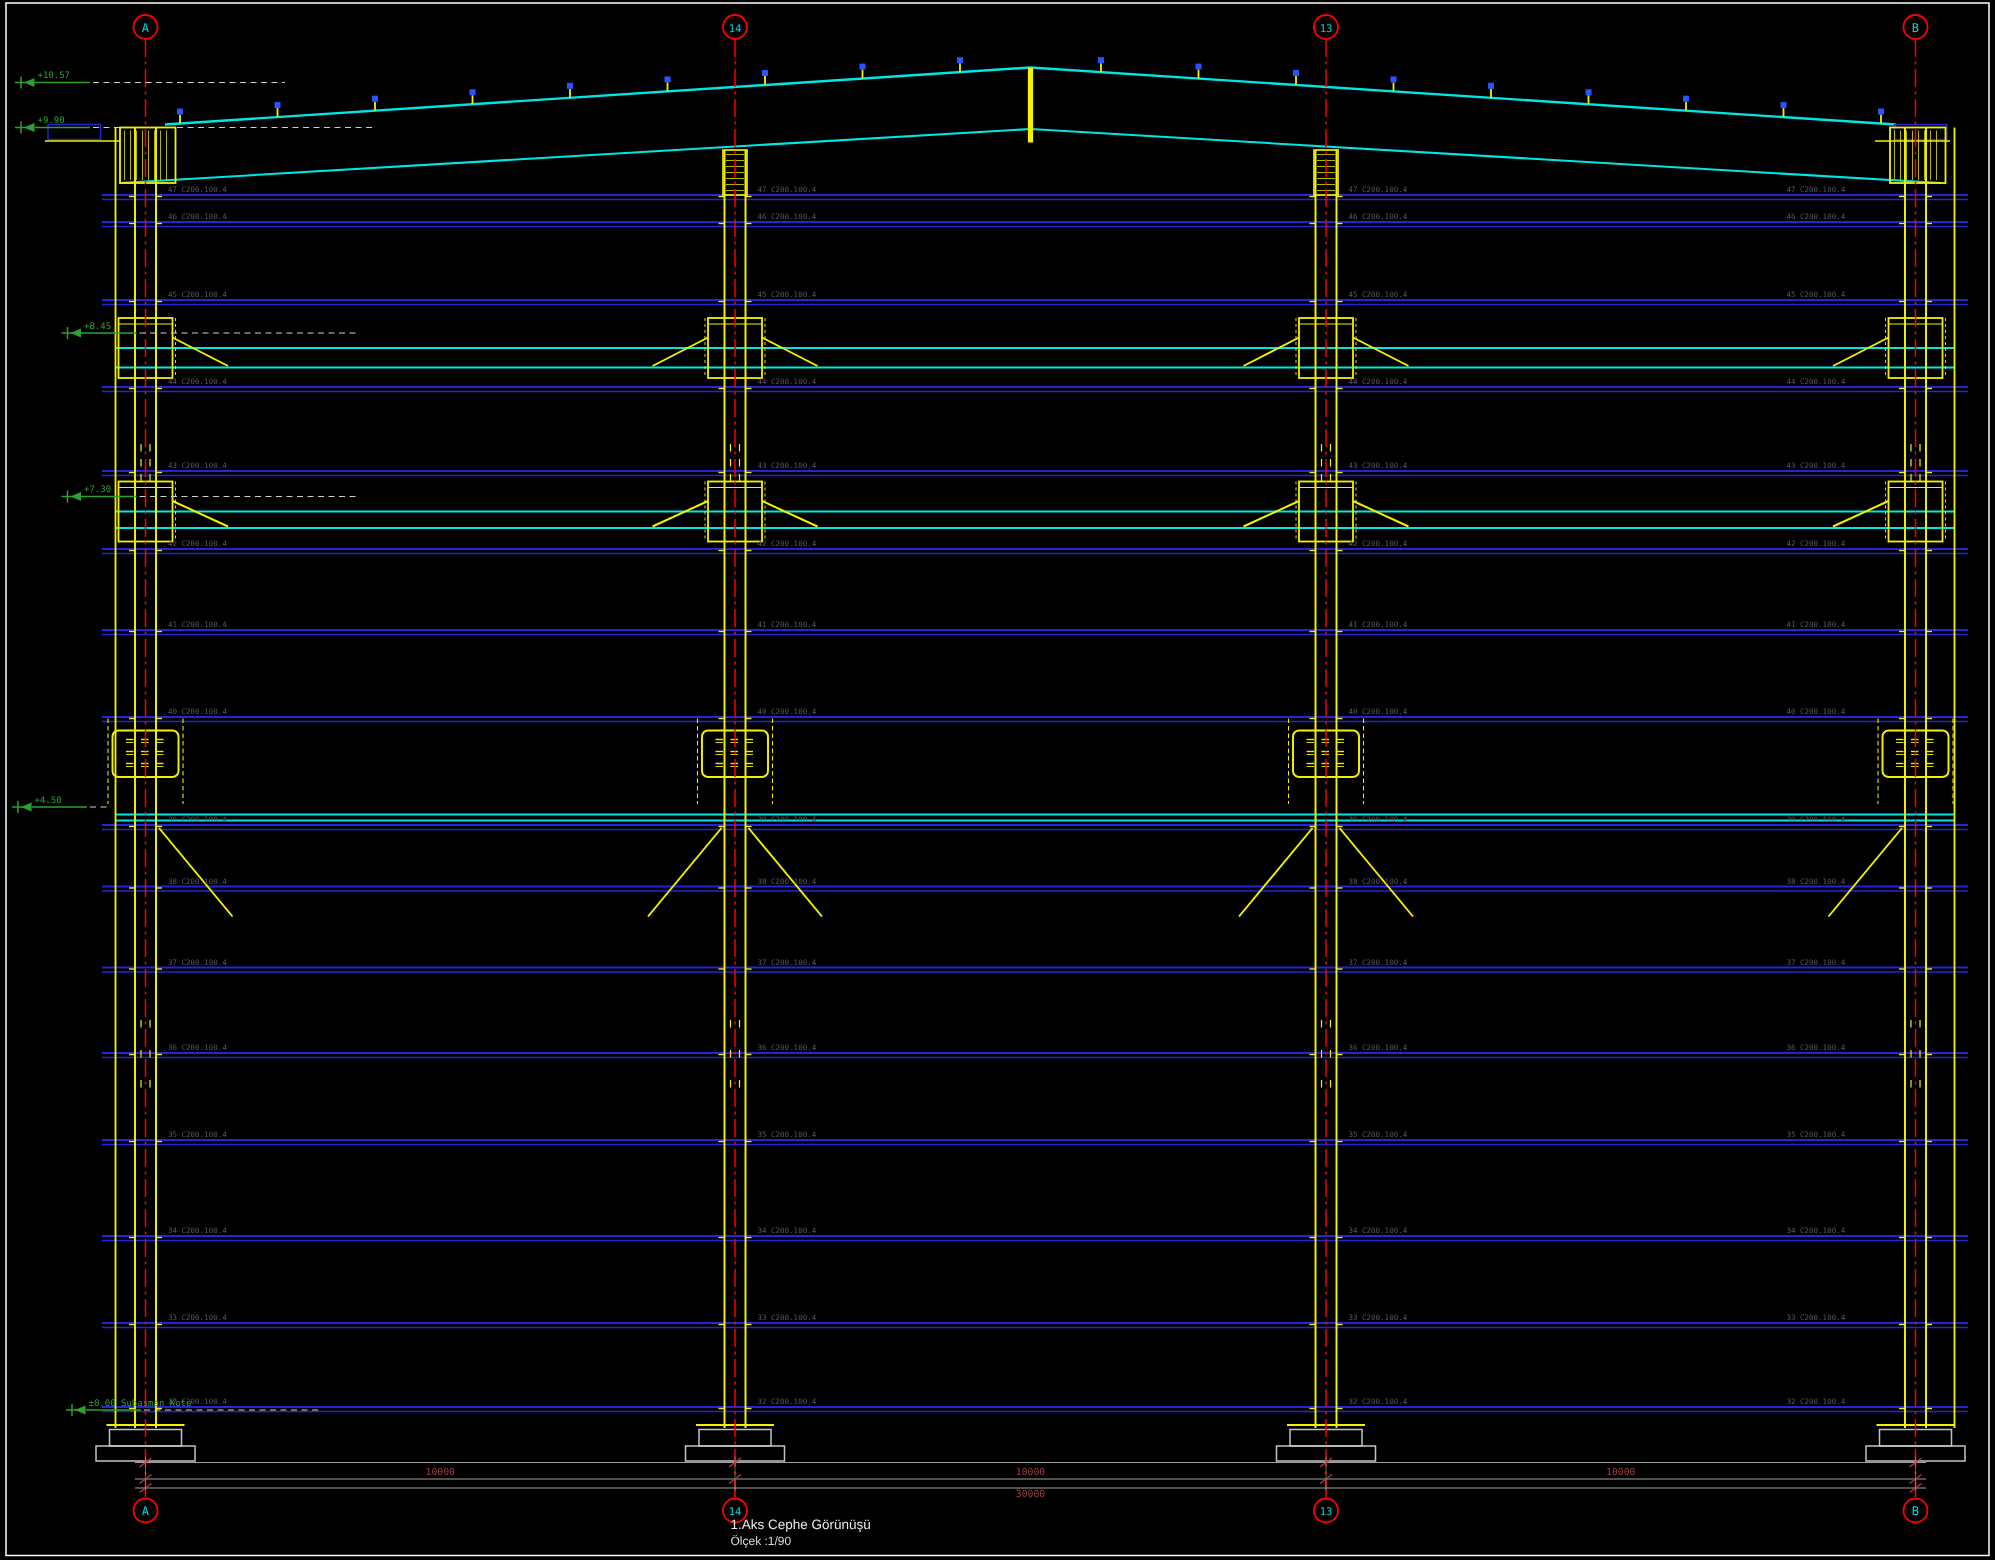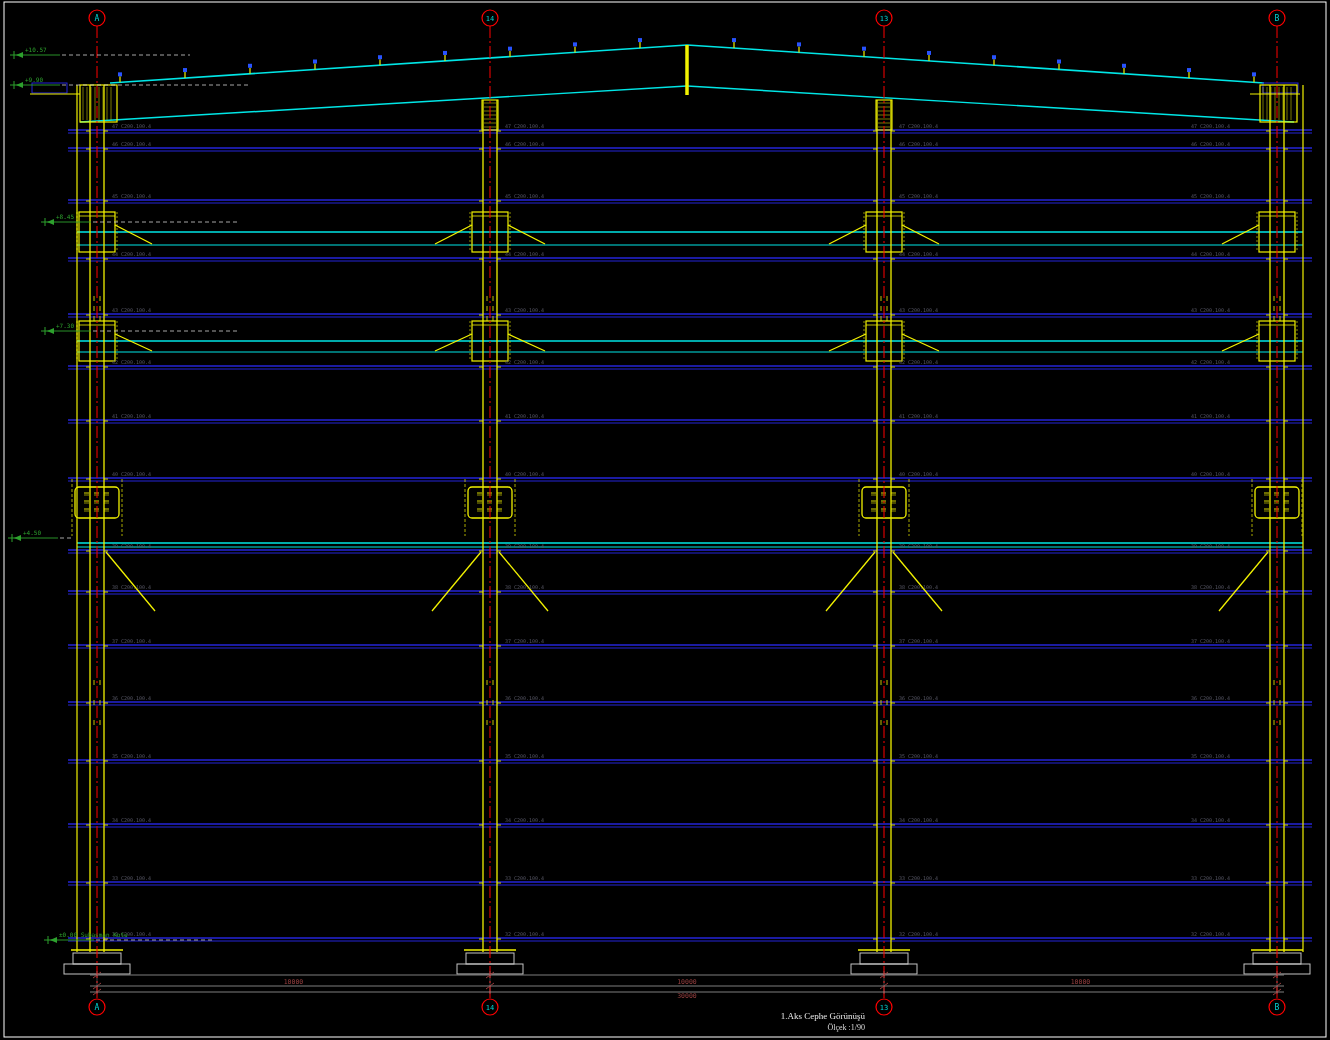--- a/index.html
+++ b/index.html
@@ -1,19 +1,19 @@
 <!DOCTYPE html>
 <html><head>
 <meta charset="utf-8">
 <style>
   html,body{margin:0;padding:0;background:#000;width:1330px;height:1040px;overflow:hidden;}
   .page{position:relative;width:1330px;height:1040px;background:#000;font-family:"DejaVu Sans Mono",monospace;}
   svg{position:absolute;left:0;top:0;}
-  .title-block{position:absolute;left:465px;top:1011px;width:400px;text-align:right;color:#e9e9e9;
-    font-family:Liberation Serif, serif;font-size:9px;line-height:11px;}
+  .title-block{position:absolute;left:487px;top:1011px;width:400px;text-align:left;color:#e9e9e9;
+    font-family:Liberation Sans, sans-serif;font-size:9px;line-height:11px;}
   .title-block .t2{font-size:8px;color:#dcdcdc;}
 </style>
 </head>
 <body>
 
 <div class="page">
   <svg width="1330" height="1040" viewBox="0 0 1330 1040">
       <g>
         <rect x="4" y="2" width="1322" height="1035" fill="none" stroke="#ffffff" stroke-width="1"></rect>
       </g>

